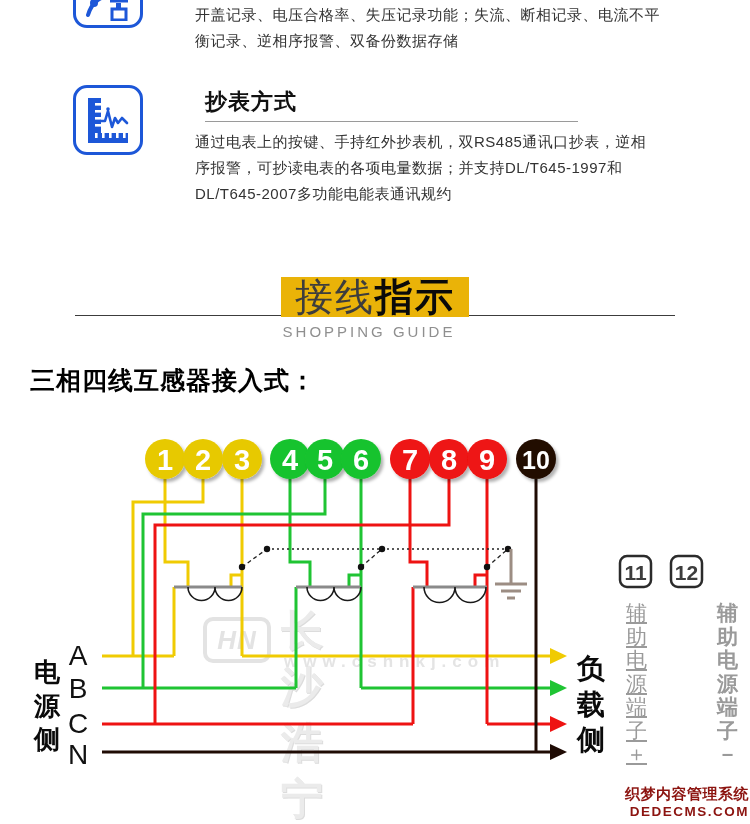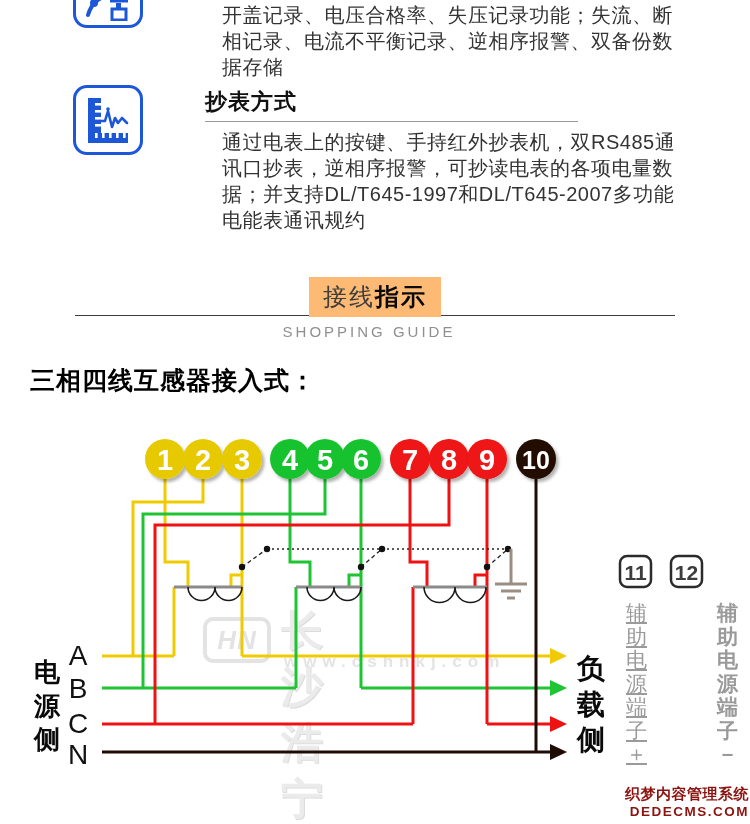--- a/index.html
+++ b/index.html
@@ -11,44 +11,44 @@
   }
   
   .icon-box {
     position:absolute; left:73px; width:70px; height:70px;
     border:3px solid #1d57d8; border-radius:14px; background:#fff;
     display:flex; align-items:center; justify-content:center;
   }
   .icon-box-1 { top:-42px; }
   .icon-box-2 { top:85px; }
   .feat-text {
-    position:absolute; left:222px; width:465px;
-    font-size:20px; line-height:26px; color:#333; letter-spacing:0.5px;
+    position:absolute; left:195px; width:465px;
+    font-size:15px; line-height:26px; color:#333; letter-spacing:0.5px;
   }
   .feat1-text { top:2px; }
   .feat2-title {
     position:absolute; left:205px; top:87px;
     font-size:22px; font-weight:700; color:#111; letter-spacing:1px;
   }
   .feat2-divider {
     position:absolute; left:205px; top:121px; width:373px; height:0;
     border-top:1px solid #9a9a9a;
   }
   .feat2-text { top:129px; }
   
   .sec-line {
     position:absolute; left:75px; right:75px; top:315px; height:0;
     border-top:1px solid #3c3c3c;
   }
   .sec-title {
     position:absolute; left:0; right:0; top:277px; text-align:center;
   }
   .sec-title-inner {
-    display:inline-block; background:#fdba74; padding:0 14px;
-    font-size:24px; line-height:40px; letter-spacing:2px;
+    display:inline-block; background:#eab308; padding:0 14px;
+    font-size:38px; line-height:40px; letter-spacing:2px;
   }
   .t-reg  { font-weight:400; color:#3d3d3d; }
   .t-bold { font-weight:800; color:#0a0a0a; }
   .sec-sub {
     position:absolute; left:0; right:12px; top:323px; text-align:center;
     font-size:15px; color:#8f8f8f; letter-spacing:3px;
   }
   .diagram-heading {
     position:absolute; left:30px; top:364px;
     font-size:25px; font-weight:700; color:#000; letter-spacing:1px;

